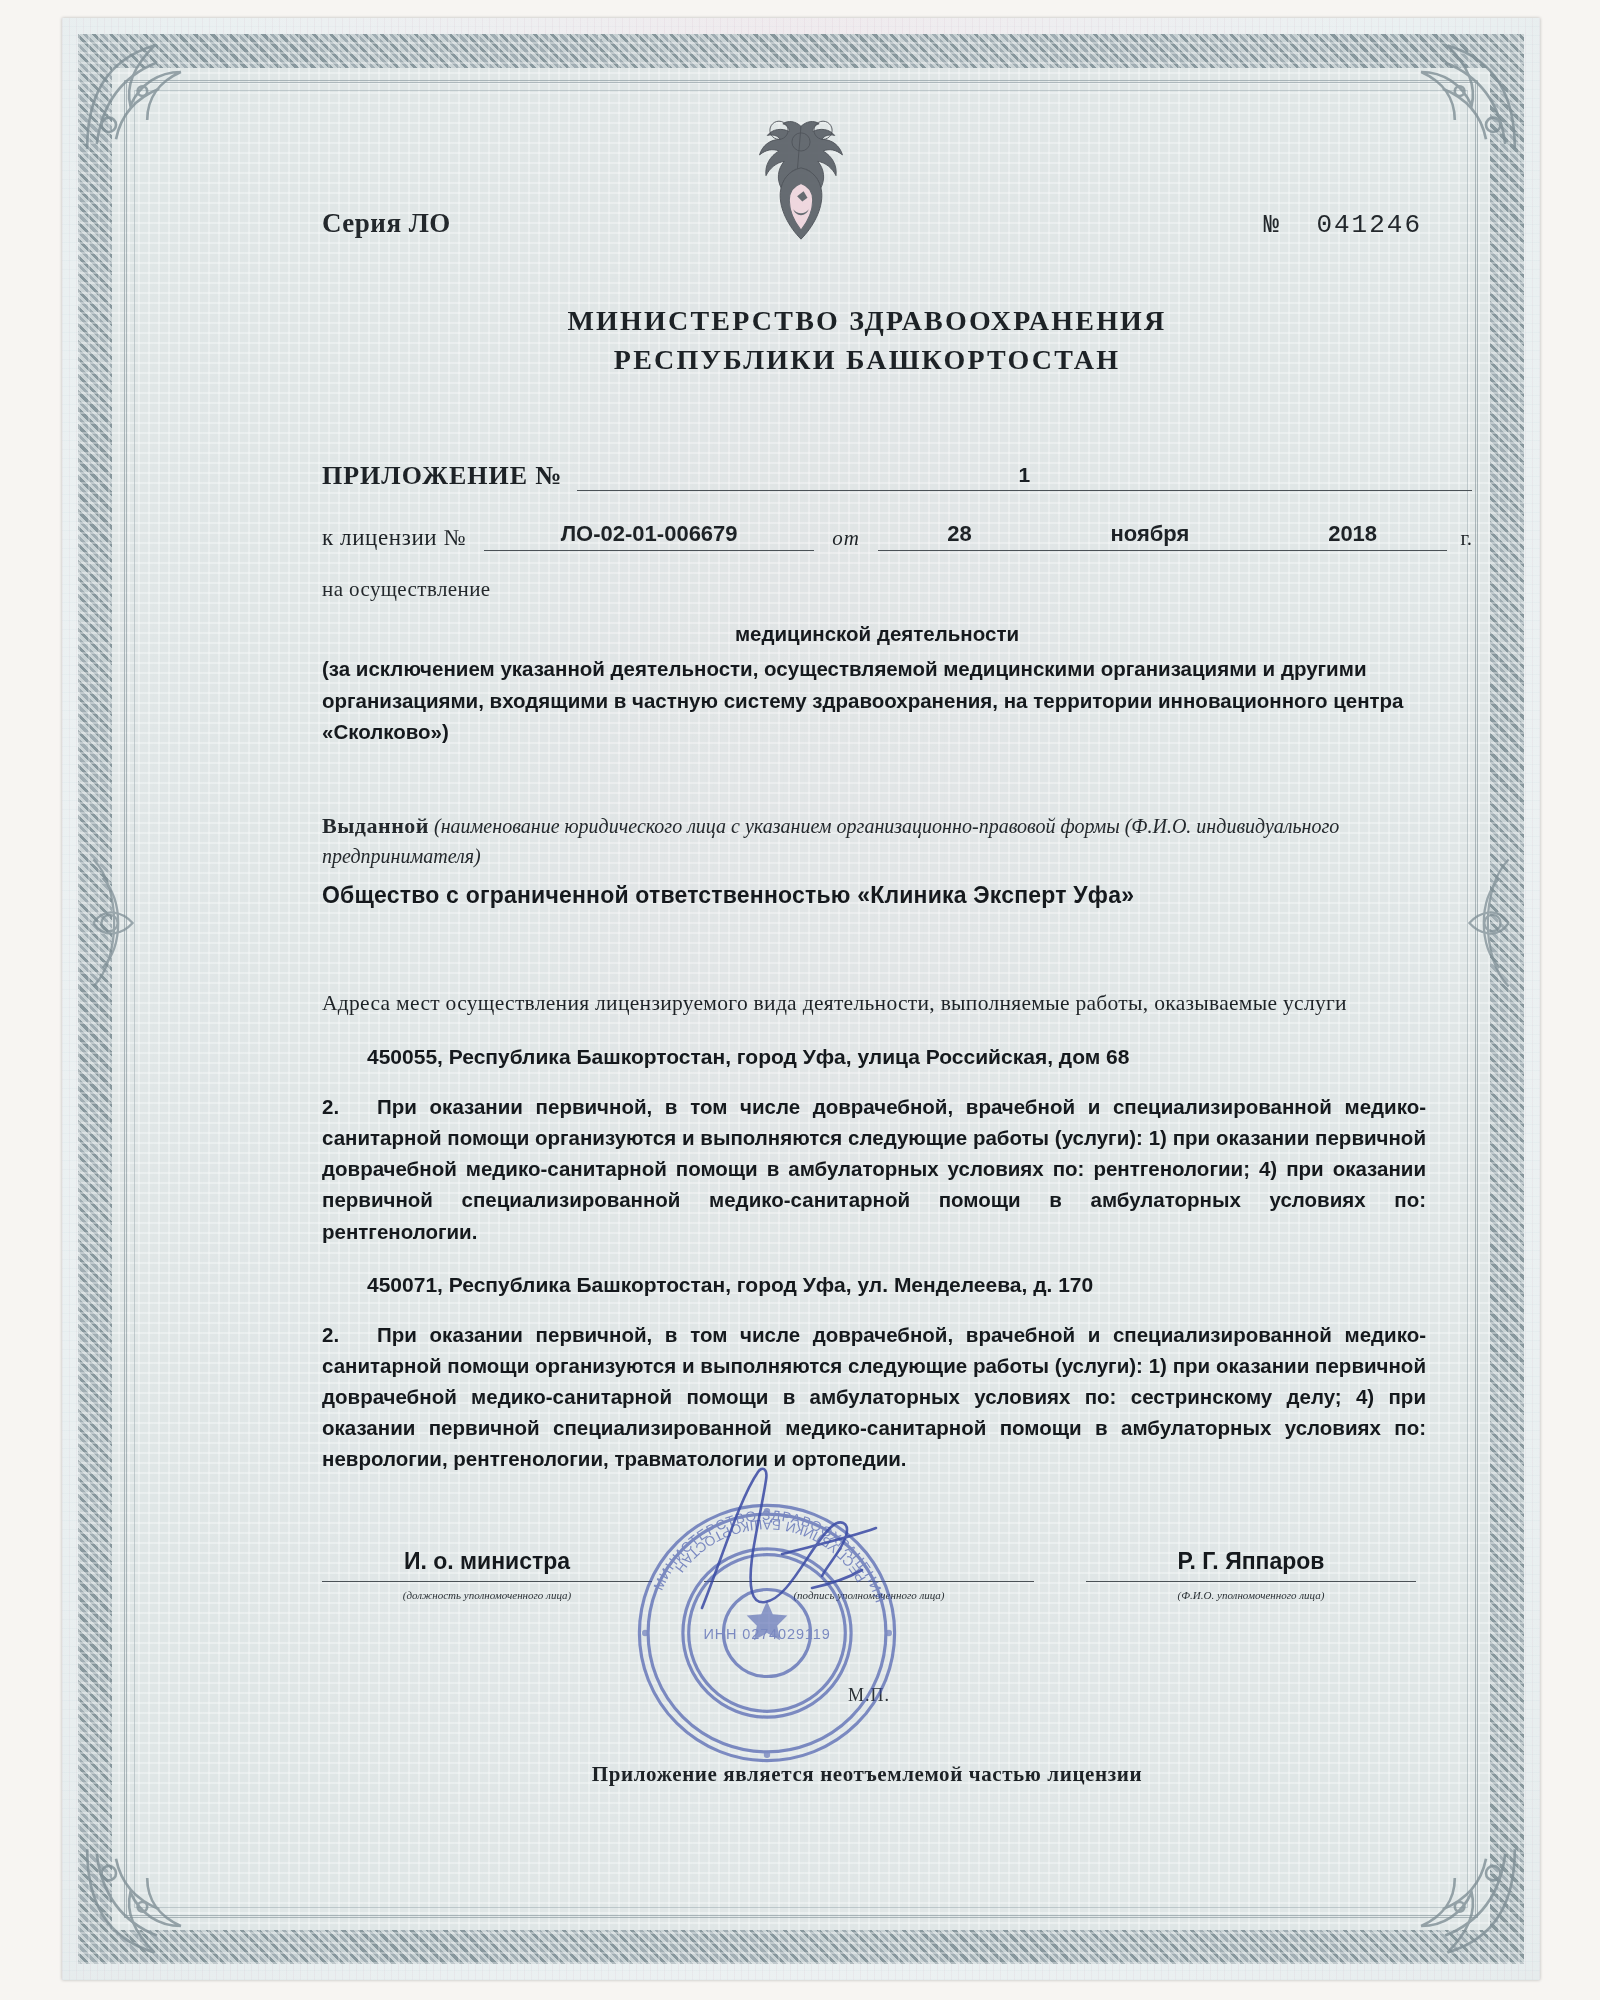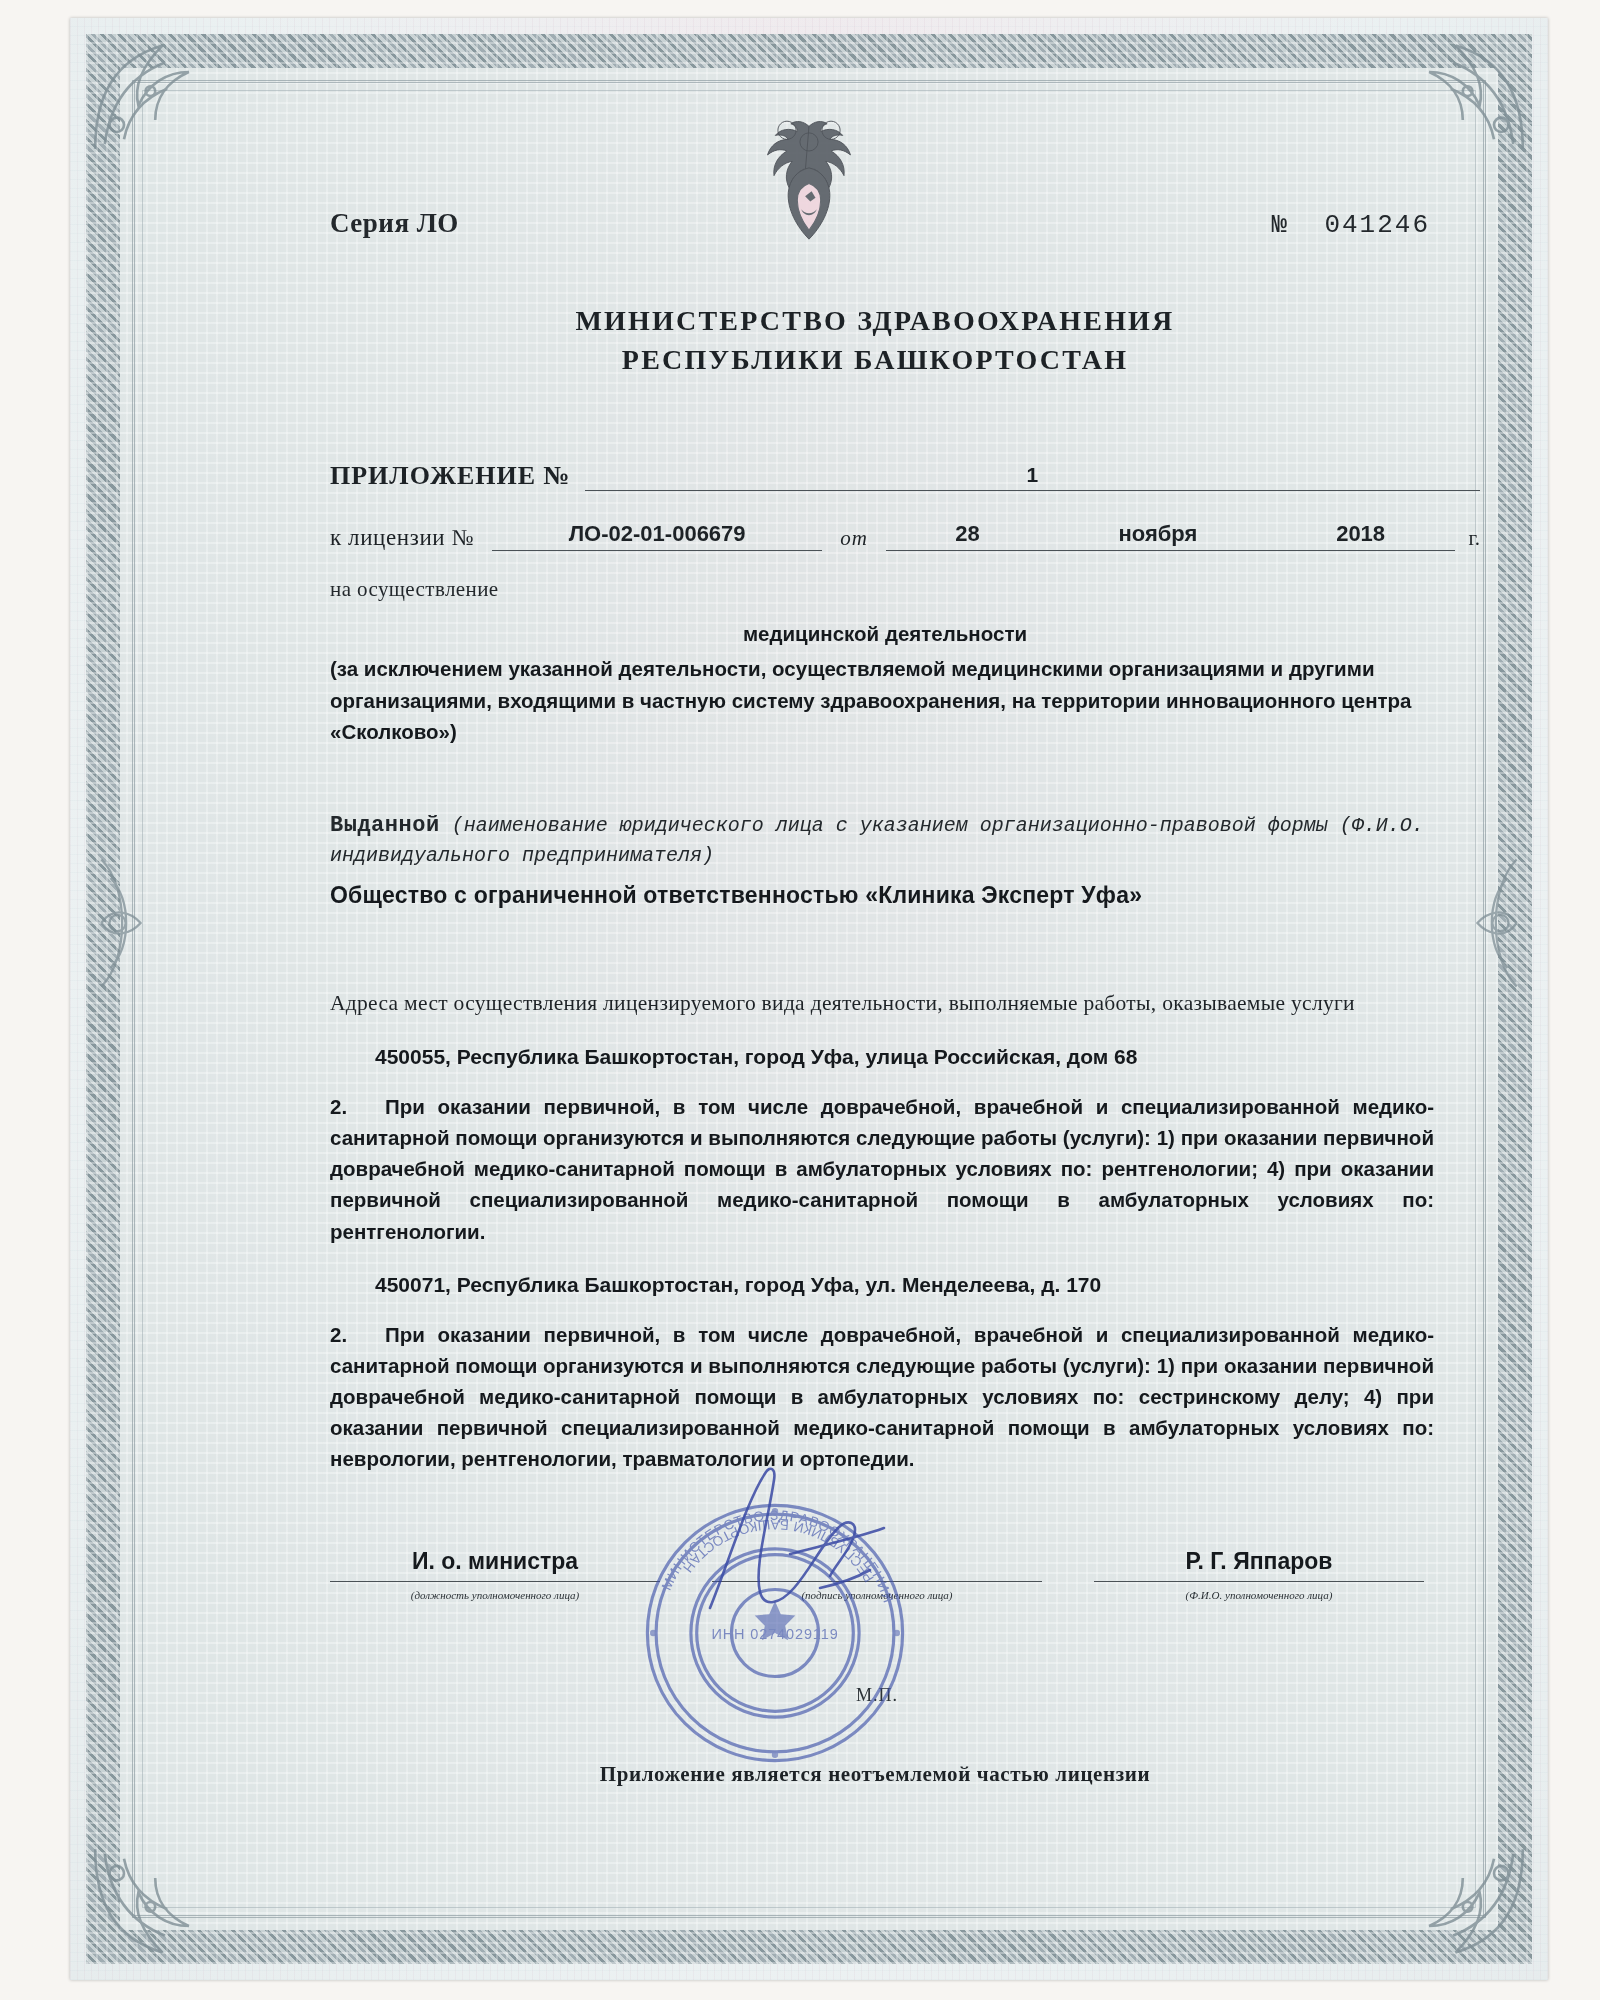--- a/index.html
+++ b/index.html
@@ -18,21 +18,21 @@
   .page {
     position: relative;
     width: 1600px;
     height: 2000px;
     background: #f7f5f2;
   }
 
   
   .scan {
     position: absolute;
-    left: 70px;
+    left: 62px;
     top: 18px;
     width: 1478px;
     height: 1962px;
     background:
       radial-gradient(ellipse at 50% 42%, #fdf1f4 0%, #fbe9ef 16%, #f3f1f3 38%, #eef2f3 58%, #eaf0f1 78%, #e6eced 100%);
     box-shadow: 0 0 3px rgba(0,0,0,0.25);
   }
 
   
   .scan::before {
@@ -230,21 +230,21 @@
     color: #15191d;
   }
   .activity .centered { text-align: center; display: block; margin-bottom: 4px; }
 
   .issued {
     margin-top: 64px;
     padding-left: 60px;
     padding-right: 36px;
   }
   .issued-lead {
-    font-family: Liberation Mono, monospace;
+    font-family: Liberation Serif, serif;
     font-size: 20px;
     line-height: 1.4;
     color: #23282c;
   }
   .issued-lead b { font-size: 22px; letter-spacing: 0.5px; }
   .issued-lead i { font-style: italic; }
   .issued-name {
     margin-top: 12px;
     font-family: "Liberation Sans", sans-serif;
     font-weight: bold;

